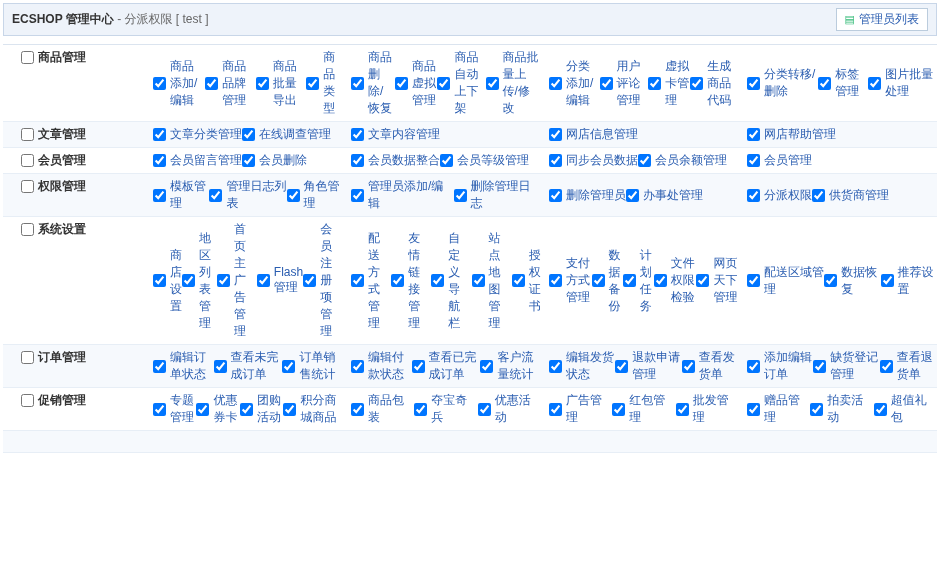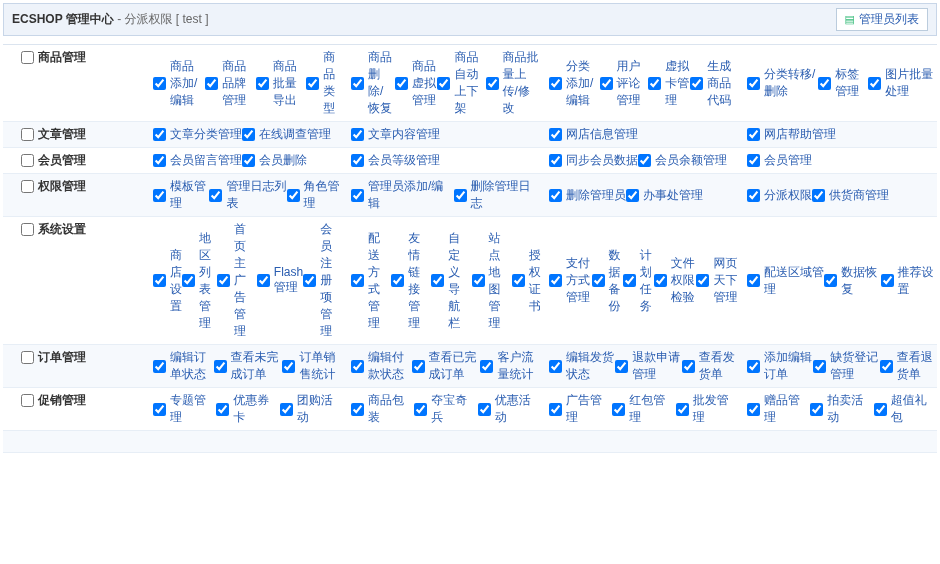--- a/index.html
+++ b/index.html
@@ -210,20 +210,24 @@
               <span>会员留言管理</span>
             </label>
             <label class="perm">
               <input type="checkbox" checked="" style="">
               <span>会员删除</span>
             </label>
           </div>
           <div class="col">
             <label class="perm">
               <input type="checkbox" checked="" style="">
+              <span>会员数据整合</span>
+            </label>
+            <label class="perm">
+              <input type="checkbox" checked="" style="">
               <span>会员等级管理</span>
             </label>
           </div>
           <div class="col">
             <label class="perm">
               <input type="checkbox" checked="" style="">
               <span>同步会员数据</span>
             </label>
             <label class="perm">
               <input type="checkbox" checked="" style="">
@@ -453,20 +457,24 @@
               <input type="checkbox" checked="" style="">
               <span>专题管理</span>
             </label>
             <label class="perm">
               <input type="checkbox" checked="" style="">
               <span>优惠券卡</span>
             </label>
             <label class="perm">
               <input type="checkbox" checked="" style="">
               <span>团购活动</span>
+            </label>
+            <label class="perm">
+              <input type="checkbox" checked="" style="">
+              <span>积分商城商品</span>
             </label>
           </div>
           <div class="col">
             <label class="perm">
               <input type="checkbox" checked="" style="">
               <span>商品包装</span>
             </label>
             <label class="perm">
               <input type="checkbox" checked="" style="">
               <span>夺宝奇兵</span>

